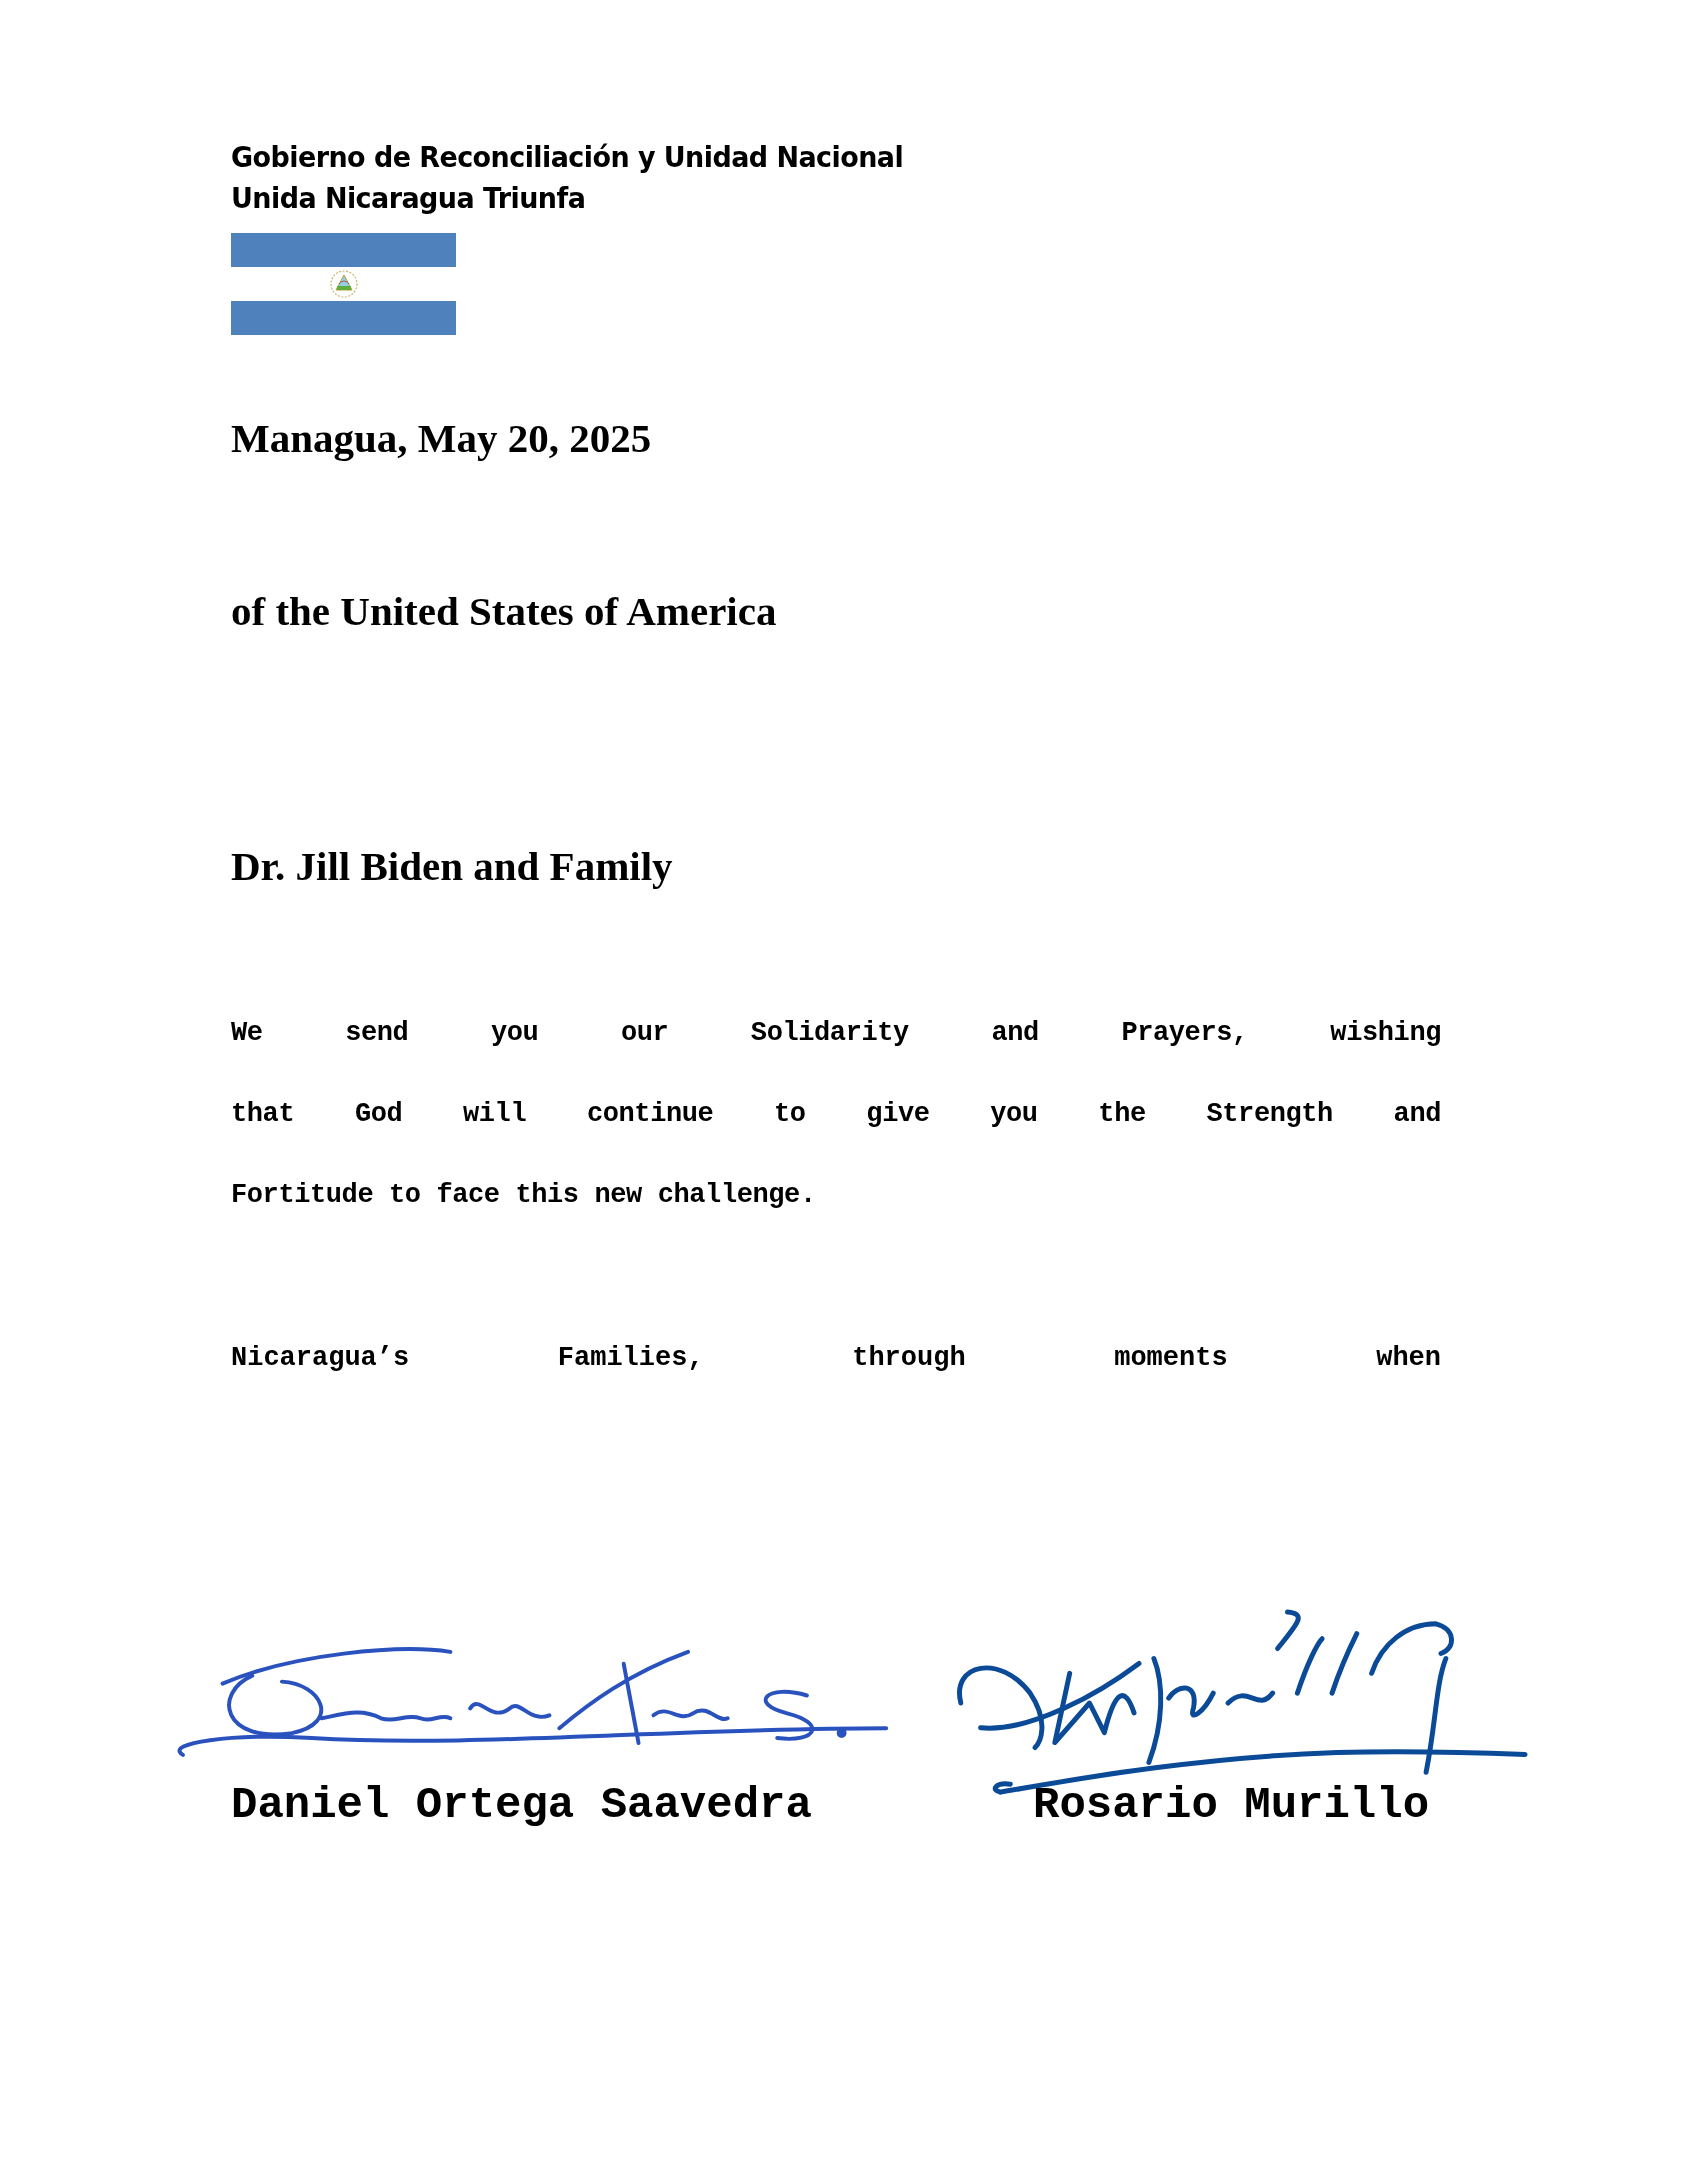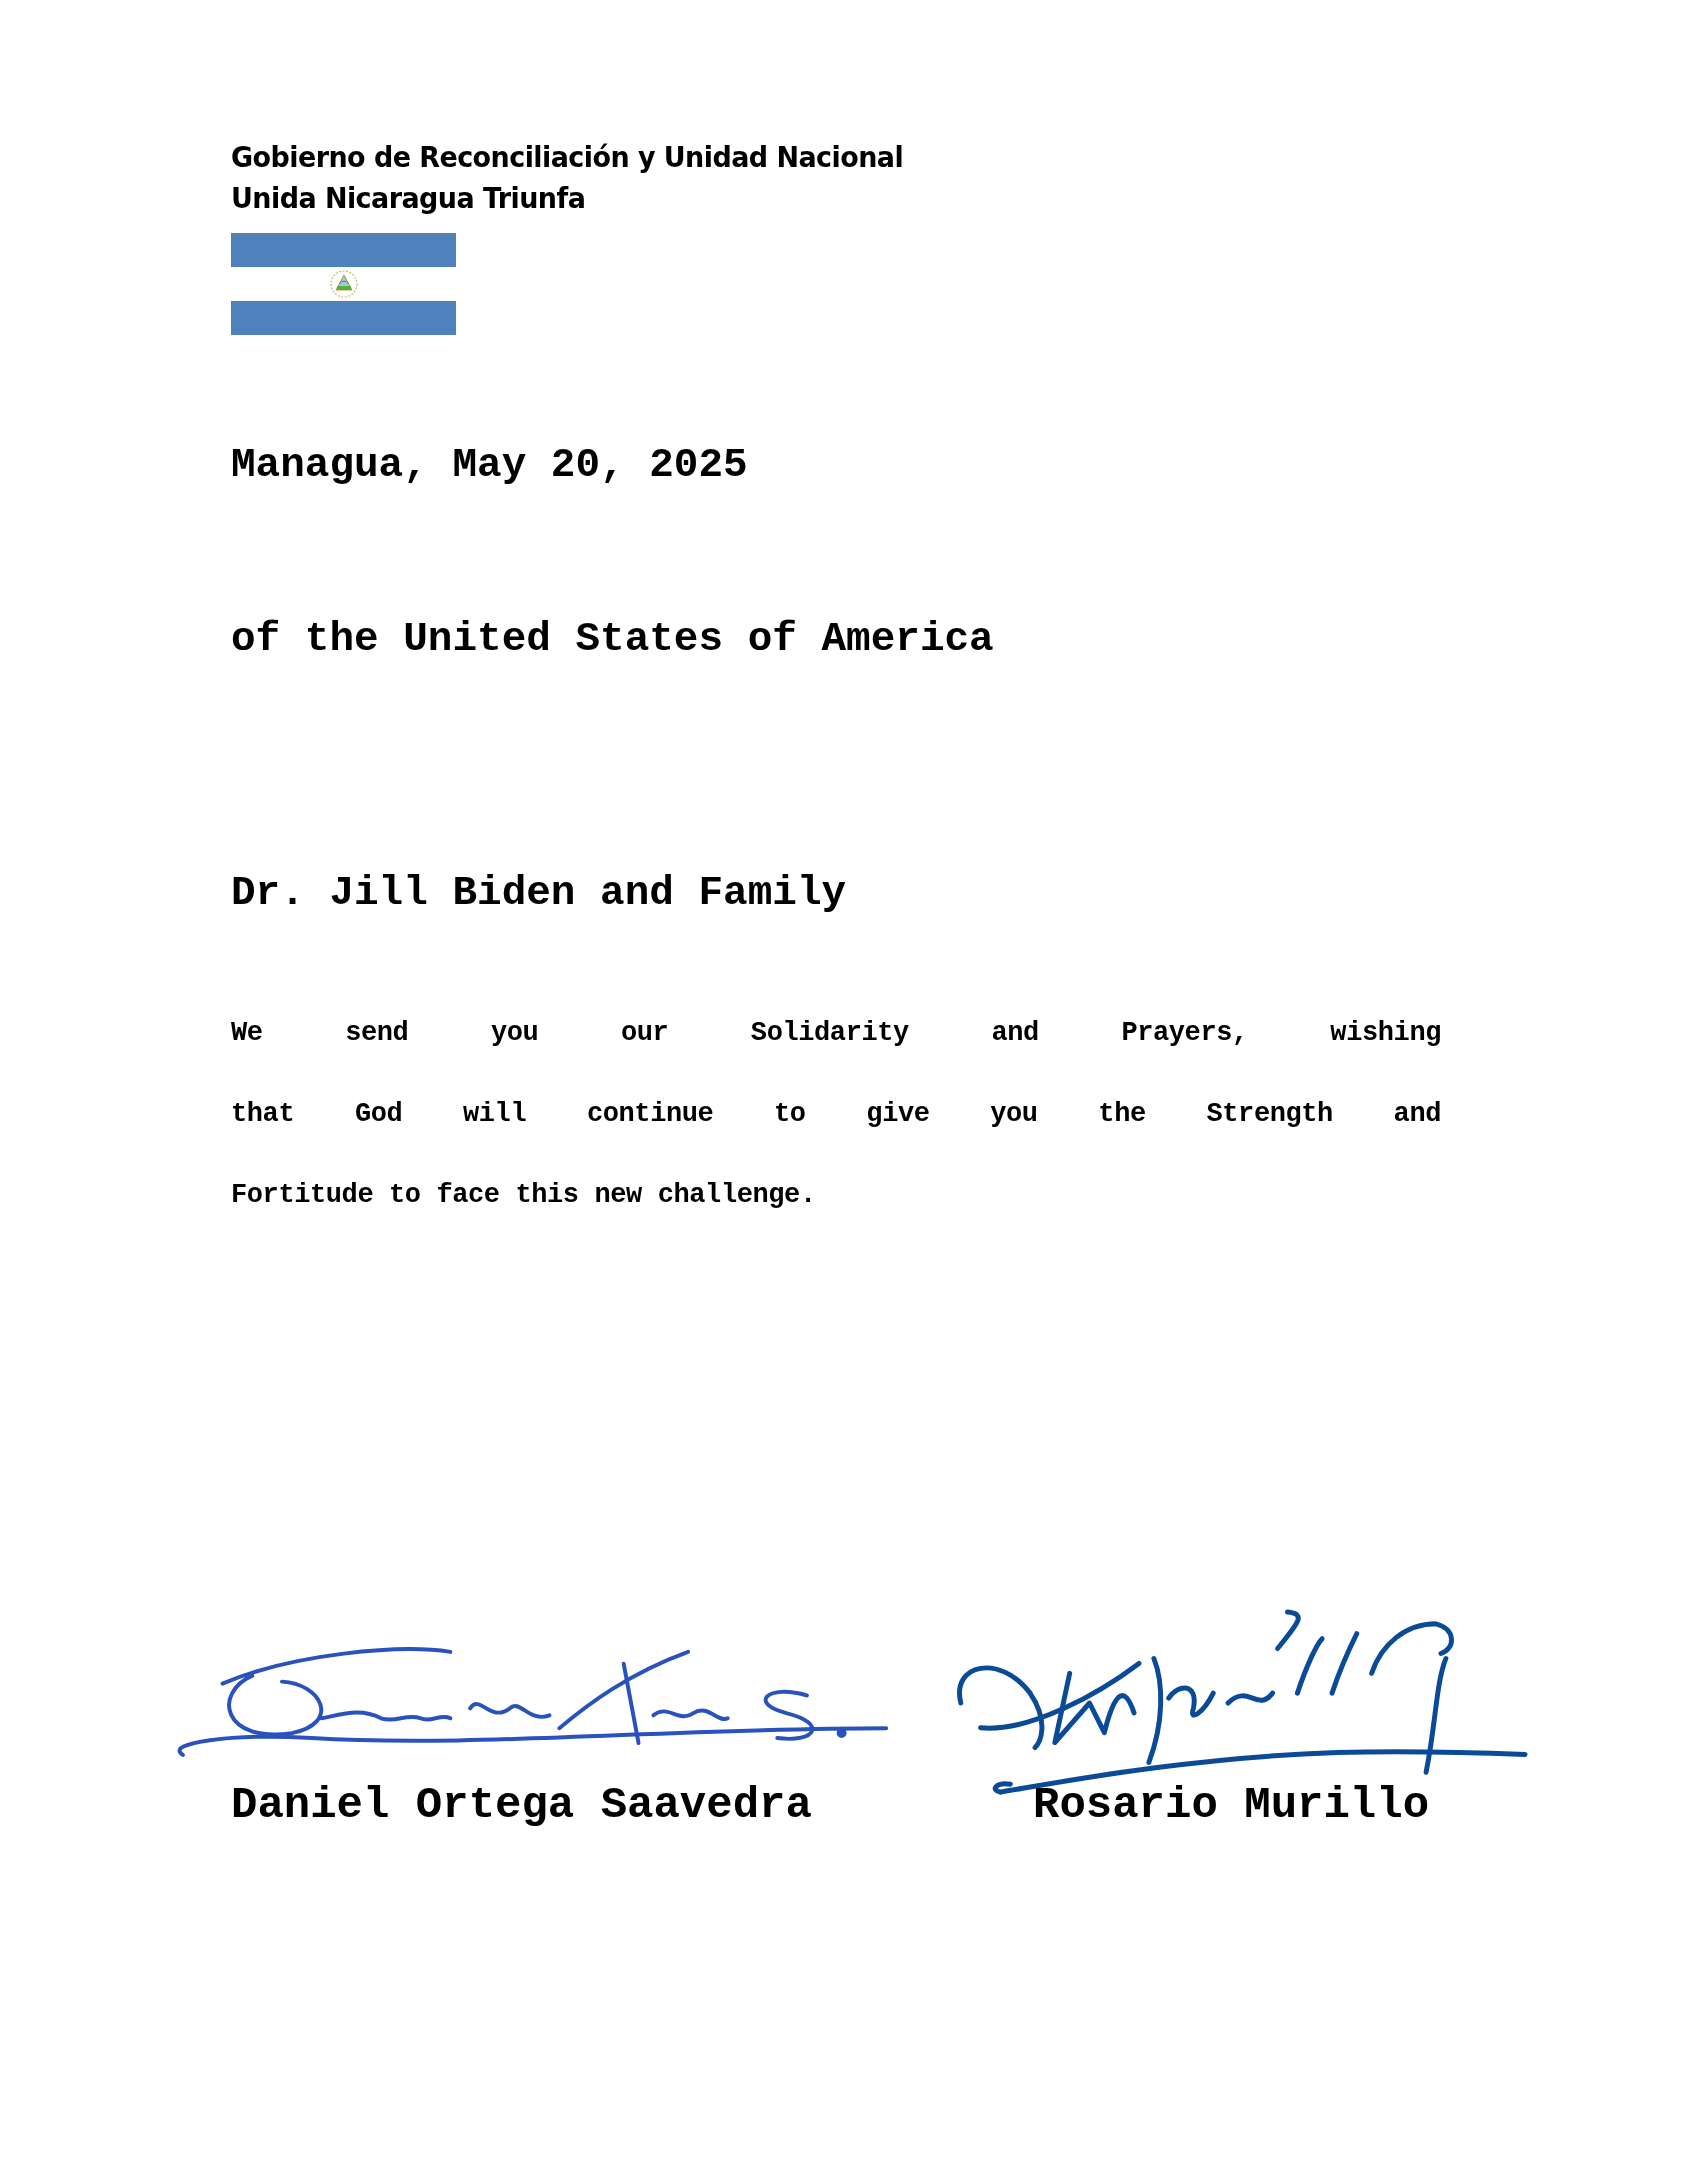--- a/index.html
+++ b/index.html
@@ -39,27 +39,26 @@
     .flag .white { background: #ffffff; position: relative; }
     .flag .emblem {
       position: absolute;
       left: 50%;
       top: 50%;
       width: 30px;
       height: 30px;
       transform: translate(-50%, -50%);
     }
     .mono {
-      font-family: Liberation Mono, monospace;
+      font-family: Liberation Serif, serif;
       font-weight: bold;
       font-size: 41px;
       white-space: nowrap;
       position: absolute;
       left: 231px;
-      margin-top: 28px;
     }
     .date { top: 414px; }
     .addr { line-height: 59px; top: 582px; }
     .family { top: 842px; }
     .para {
       position: absolute;
       left: 231px;
       width: 1210px;
       font-family: "Liberation Mono", "DejaVu Sans Mono", monospace;
       font-weight: bold;
@@ -117,20 +116,21 @@
 </div>
 <div class="mono family">Dr. Jill Biden and Family</div>
 
 <div class="para para1">
   <span class="line">We send you our Solidarity and Prayers, wishing</span>
   <span class="line">that God will continue to give you the Strength and</span>
   <span class="line last">Fortitude to face this new challenge.</span>
 </div>
 
 <div class="para para2">
+  <span class="line">Nicaragua’s Families, through moments when</span>
 </div>
 
 <svg class="signature sig-ortega" viewBox="0 0 740 140">
   <g fill="none" stroke="#2A52BE" stroke-width="4" stroke-linecap="round" stroke-linejoin="round">
     <path d="M50 60 C120 30, 230 20, 280 28"></path>
     <path d="M80 52 C40 70, 50 120, 120 110 C170 100, 150 60, 110 58"></path>
     <path d="M150 95 C175 90, 190 85, 210 95 C225 100, 235 90, 250 95 C260 100, 270 90, 280 95"></path>
     <path d="M300 85 C310 70, 320 100, 340 85 C350 75, 360 100, 380 92"></path>
     <path d="M390 105 C420 80, 460 50, 520 28"></path>
     <path d="M455 40 L470 120"></path>

